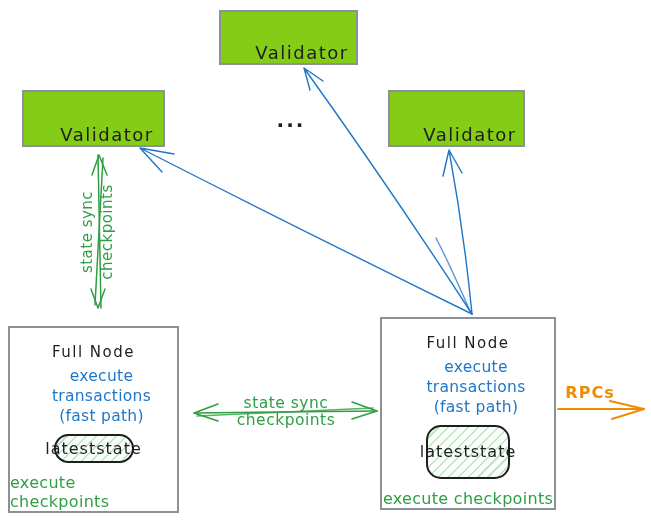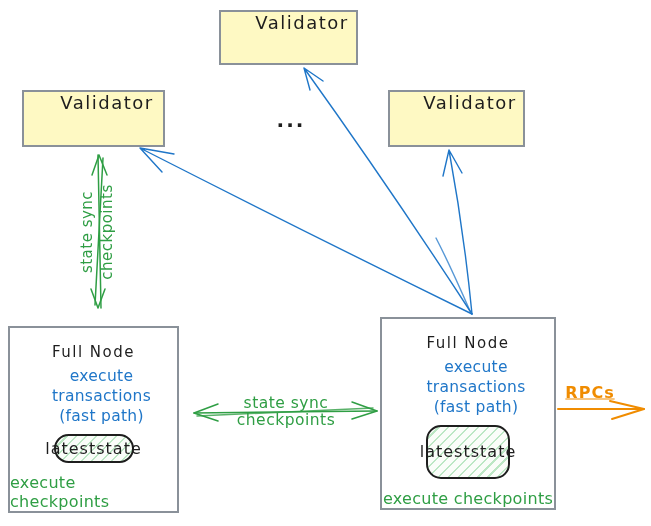--- a/index.html
+++ b/index.html
@@ -11,22 +11,22 @@
     position:relative;width:651px;height:526px;background:#ffffff;overflow:hidden;
     font-family:"DejaVu Sans",sans-serif;color:var(--ink);
   }
   .canvas svg.wires{position:absolute;left:0;top:0;width:651px;height:526px;pointer-events:none;}
   .stroke-blue{stroke:var(--blue);}
   .stroke-green{stroke:var(--green);}
   .stroke-orange{stroke:var(--orange);}
   .wires path{fill:none;stroke-linecap:round;stroke-linejoin:round;}
 
   .box{
-    position:absolute;background:#fef9c3;border:2px solid var(--border);
-    display:flex;align-items:flex-start;justify-content:center;box-sizing:border-box;padding-left:27px;
+    position:absolute;background:#84cc16;border:2px solid var(--border);
+    display:flex;align-items:flex-end;justify-content:center;box-sizing:border-box;padding-left:27px;
   }
   .validator{font-size:18px;letter-spacing:1.5px;}
   .validator-top{left:219px;top:10px;width:139px;height:55px;}
   .validator-left{left:22px;top:90px;width:143px;height:57px;}
   .validator-right{left:388px;top:90px;width:137px;height:57px;}
 
   .ellipsis{
     position:absolute;left:291px;top:120px;transform:translate(-50%,-50%);
     font-size:20px;font-weight:bold;letter-spacing:2px;color:var(--ink);
   }
@@ -50,21 +50,21 @@
   }
   .fullnode-right .statebox{width:84px;}
 
   .edge-label{position:absolute;transform:translate(-50%,-50%);text-align:center;white-space:nowrap;}
   .label-sync-vertical{
     left:97px;top:232px;color:var(--green);font-size:15px;line-height:20px;letter-spacing:0.5px;
     transform:translate(-50%,-50%) rotate(-90deg);
   }
   .label-sync-horizontal{left:286px;top:412px;color:var(--green);font-size:15.5px;line-height:17px;letter-spacing:0.5px;}
   .label-orchestrate{left:476px;top:228px;color:var(--blue);font-size:15px;letter-spacing:0.5px;}
-  .label-rpcs{left:590px;top:392px;color:var(--orange);font-size:16px;font-weight:bold;letter-spacing:1px;text-decoration:underline;}
+  .label-rpcs{left:590px;top:392px;color:var(--orange);font-size:16px;font-weight:bold;letter-spacing:1px;}
 </style>
 </head>
 <body>
 
 <div class="canvas">
 
   <svg class="wires" viewBox="0 0 651 526" aria-hidden="true">
     <g stroke-width="1.4">
       <path class="stroke-blue" d="M472,314 Q305,232 140,148 M140,148 L174,154 M140,148 L162,172"></path>
       <path class="stroke-blue" d="M472,314 Q390,188 304,68 M304,68 L310,90 M304,68 L323,81"></path>

